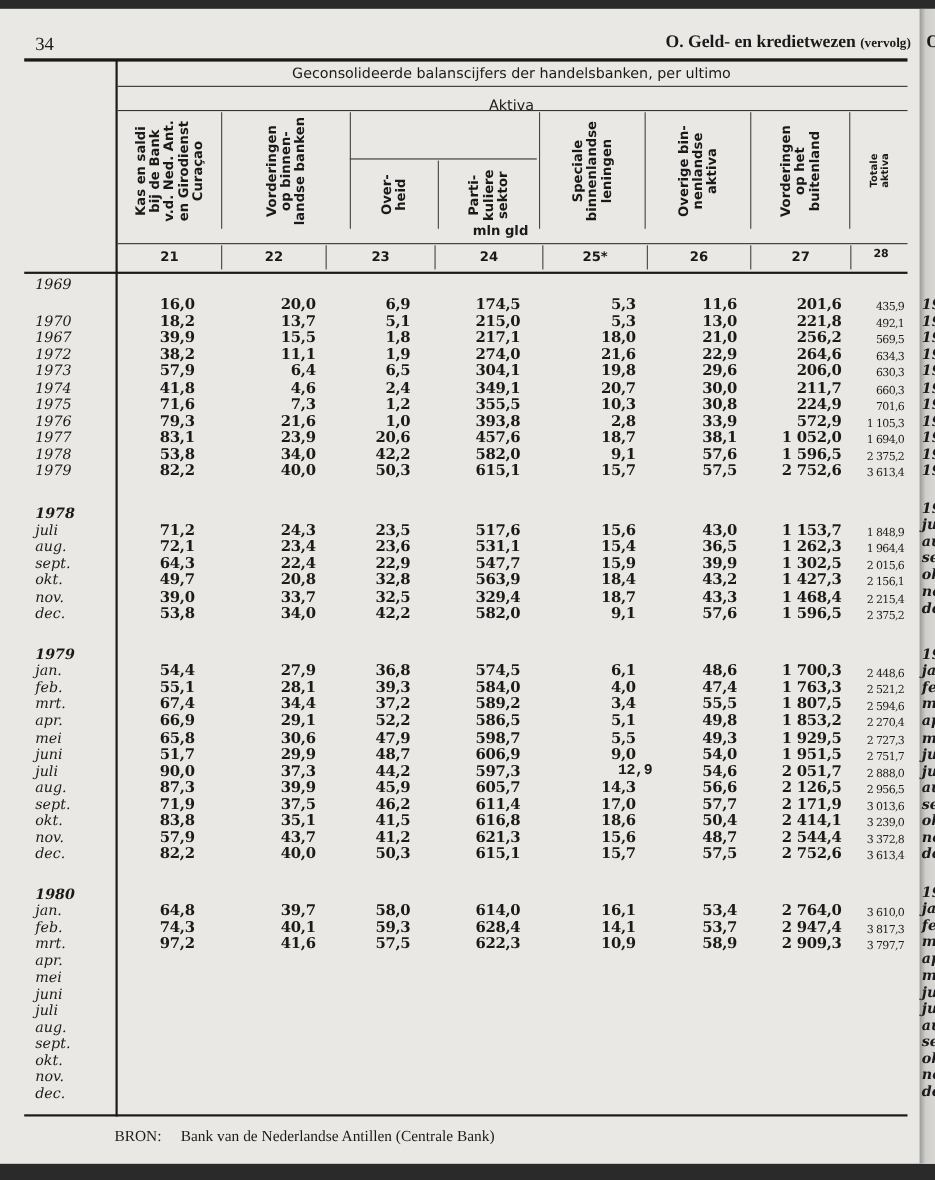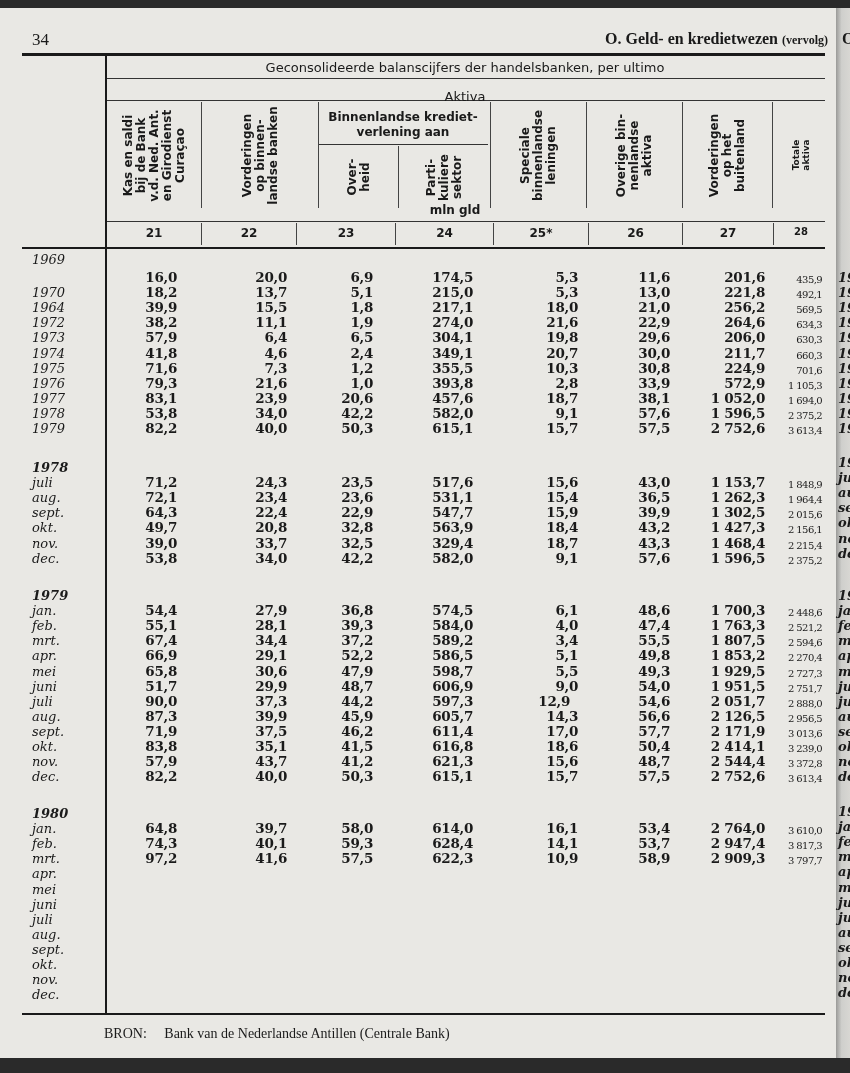--- a/index.html
+++ b/index.html
@@ -117,22 +117,20 @@
   <div class="vrule" style="left:201px; top:215px; height:22px;"></div>
   <div class="vrule" style="left:296px; top:215px; height:22px;"></div>
   <div class="vrule" style="left:395px; top:215px; height:22px;"></div>
   <div class="vrule" style="left:493px; top:215px; height:22px;"></div>
   <div class="vrule" style="left:588px; top:215px; height:22px;"></div>
   <div class="vrule" style="left:682px; top:215px; height:22px;"></div>
   <div class="vrule" style="left:773px; top:215px; height:22px;"></div>
 
   <div class="table-title sans">Geconsolideerde balanscijfers der handelsbanken, per ultimo</div>
   <div class="aktiva sans">Aktiva</div>
-  <div class="group-head sans">Binnenlandse krediet-
-verlening aan</div>
 
   <div class="col-head sans" style="left:107px; width:94px; top:94px; height:106px;">
     <div class="rot">Kas en saldi
 bij de Bank
 v.d. Ned. Ant.
 en Girodienst
 Curaçao</div>
   </div>
   <div class="col-head sans" style="left:202px; width:116px; top:94px; height:106px;">
     <div class="rot">Vorderingen
@@ -191,21 +189,21 @@
       <div class="cell total" style="top: 264px; right: 28px;">435,9</div>
       <div class="row-label" style="top: 277.1px; left: 32px;">1970</div>
       <div class="cell" style="top: 277.1px; right: 673px;">18,2</div>
       <div class="cell" style="top: 277.1px; right: 563px;">13,7</div>
       <div class="cell" style="top: 277.1px; right: 477px;">5,1</div>
       <div class="cell" style="top: 277.1px; right: 377px;">215,0</div>
       <div class="cell" style="top: 277.1px; right: 272px;">5,3</div>
       <div class="cell" style="top: 277.1px; right: 180px;">13,0</div>
       <div class="cell" style="top: 277.1px; right: 85px;">221,8</div>
       <div class="cell total" style="top: 279.1px; right: 28px;">492,1</div>
-      <div class="row-label" style="top: 292.2px; left: 32px;">1964</div>
+      <div class="row-label" style="top: 292.2px; left: 32px;">1967</div>
       <div class="cell" style="top: 292.2px; right: 673px;">39,9</div>
       <div class="cell" style="top: 292.2px; right: 563px;">15,5</div>
       <div class="cell" style="top: 292.2px; right: 477px;">1,8</div>
       <div class="cell" style="top: 292.2px; right: 377px;">217,1</div>
       <div class="cell" style="top: 292.2px; right: 272px;">18,0</div>
       <div class="cell" style="top: 292.2px; right: 180px;">21,0</div>
       <div class="cell" style="top: 292.2px; right: 85px;">256,2</div>
       <div class="cell total" style="top: 294.2px; right: 28px;">569,5</div>
       <div class="row-label" style="top: 307.3px; left: 32px;">1972</div>
       <div class="cell" style="top: 307.3px; right: 673px;">38,2</div>
@@ -387,21 +385,21 @@
       <div class="cell" style="top: 670.6px; right: 377px;">606,9</div>
       <div class="cell" style="top: 670.6px; right: 272px;">9,0</div>
       <div class="cell" style="top: 670.6px; right: 180px;">54,0</div>
       <div class="cell" style="top: 670.6px; right: 85px;">1 951,5</div>
       <div class="cell total" style="top: 672.6px; right: 28px;">2 751,7</div>
       <div class="row-label" style="top: 685.7px; left: 32px;">juli</div>
       <div class="cell" style="top: 685.7px; right: 673px;">90,0</div>
       <div class="cell" style="top: 685.7px; right: 563px;">37,3</div>
       <div class="cell" style="top: 685.7px; right: 477px;">44,2</div>
       <div class="cell" style="top: 685.7px; right: 377px;">597,3</div>
-      <div class="cell" style="top: 685.7px; right: 280px;">12,9</div>
+      <div class="cell" style="top: 685.7px; right: 257px; font-family: Liberation Mono, monospace;">12,9</div>
       <div class="cell" style="top: 685.7px; right: 180px;">54,6</div>
       <div class="cell" style="top: 685.7px; right: 85px;">2 051,7</div>
       <div class="cell total" style="top: 687.7px; right: 28px;">2 888,0</div>
       <div class="row-label" style="top: 700.8px; left: 32px;">aug.</div>
       <div class="cell" style="top: 700.8px; right: 673px;">87,3</div>
       <div class="cell" style="top: 700.8px; right: 563px;">39,9</div>
       <div class="cell" style="top: 700.8px; right: 477px;">45,9</div>
       <div class="cell" style="top: 700.8px; right: 377px;">605,7</div>
       <div class="cell" style="top: 700.8px; right: 272px;">14,3</div>
       <div class="cell" style="top: 700.8px; right: 180px;">56,6</div>

